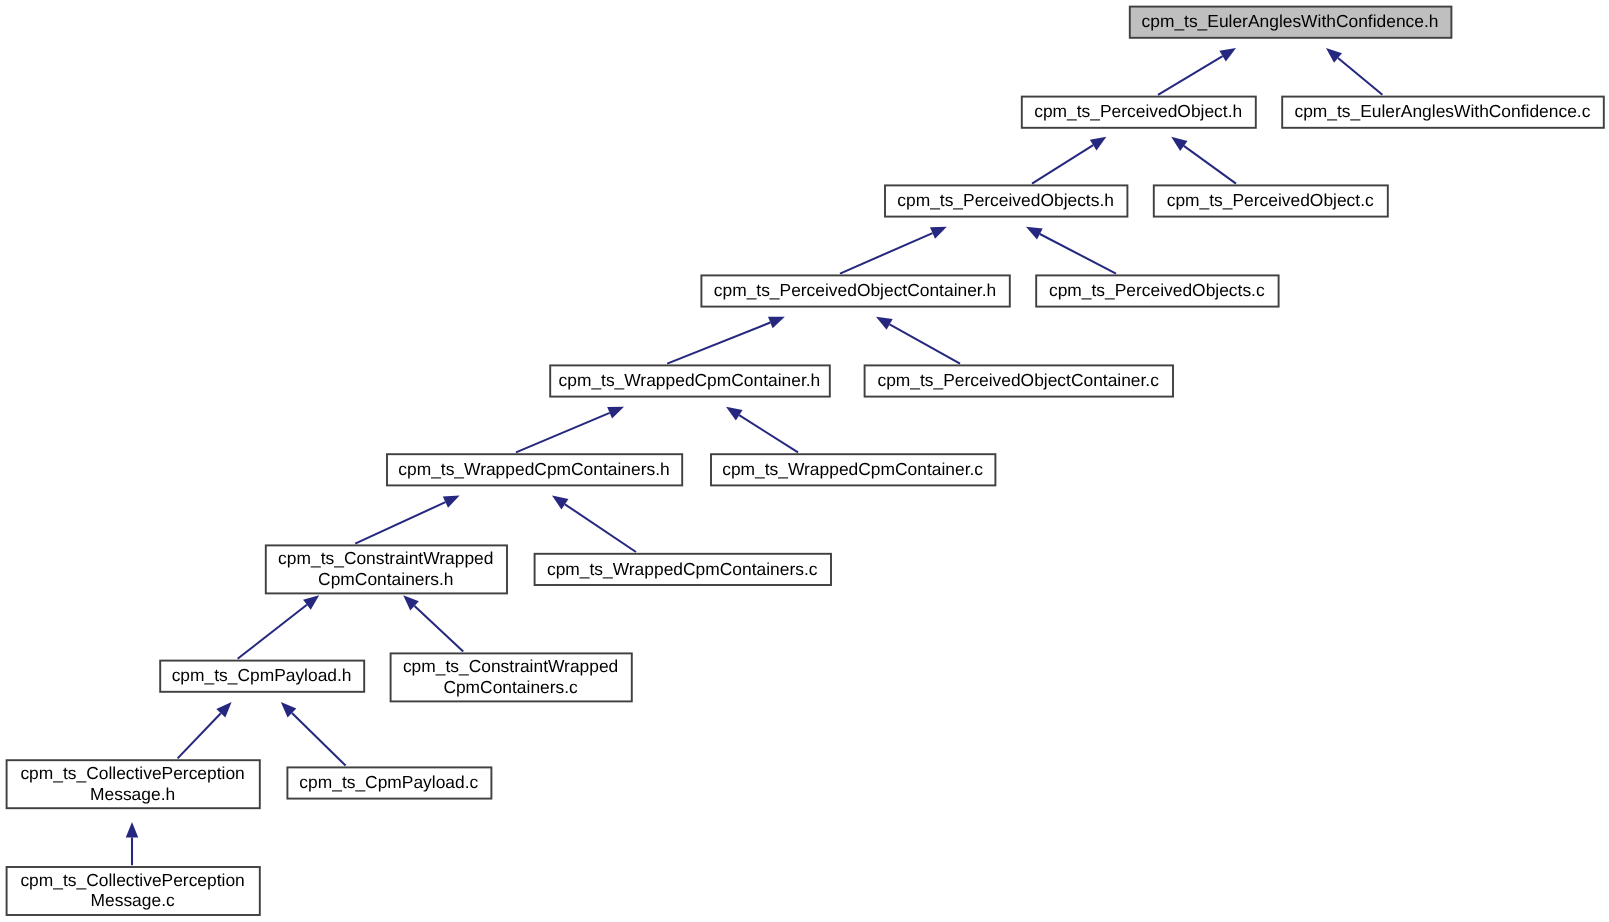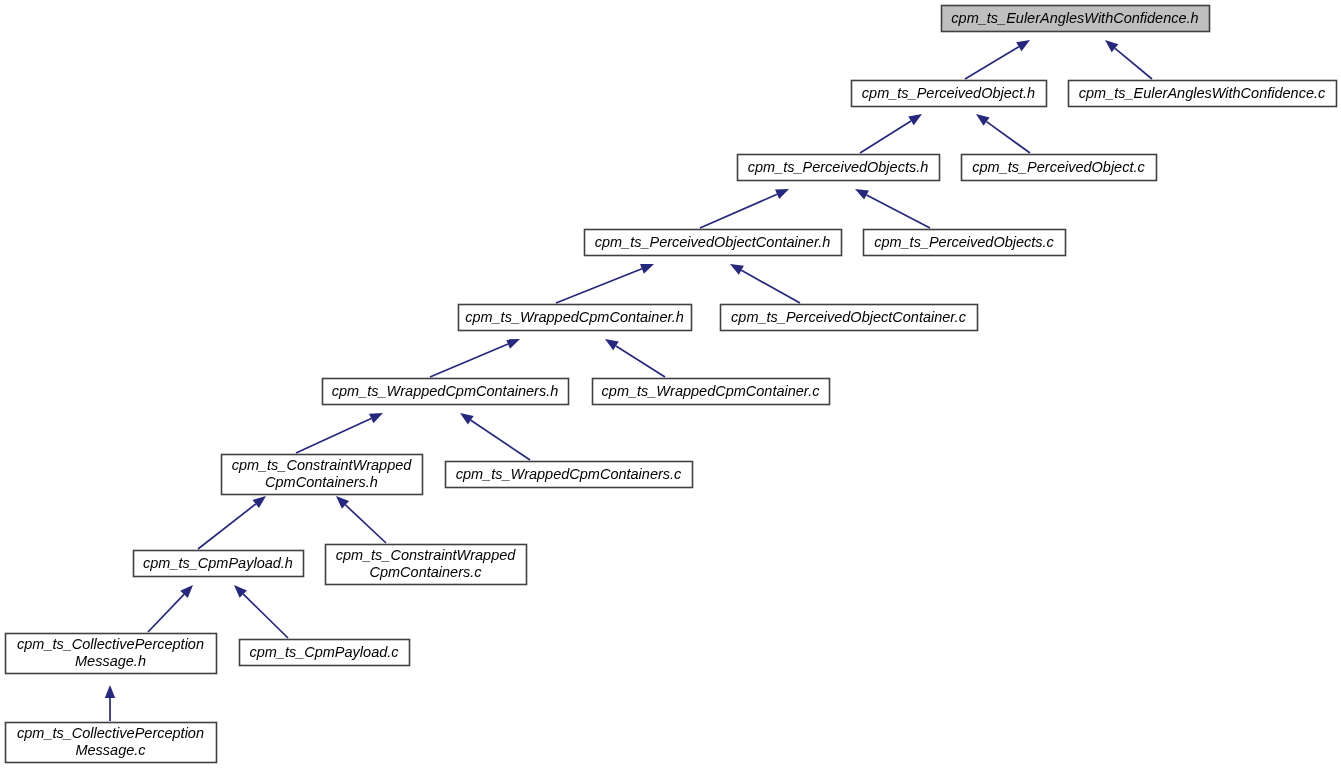--- a/index.html
+++ b/index.html
@@ -12,21 +12,20 @@
     width: 1341px;
     height: 768px;
     font-family: "Liberation Sans", "DejaVu Sans", sans-serif;
     overflow: hidden;
   }
   #graph-root {
     position: relative;
     width: 1341px;
     height: 732px;
     background: #ffffff;
-    font-style: italic;
   }
   #graph-svg {
     position: absolute;
     left: 0;
     top: 0;
     width: 1341px;
     height: 768px;
     display: block;
   }
   .node-rect {

